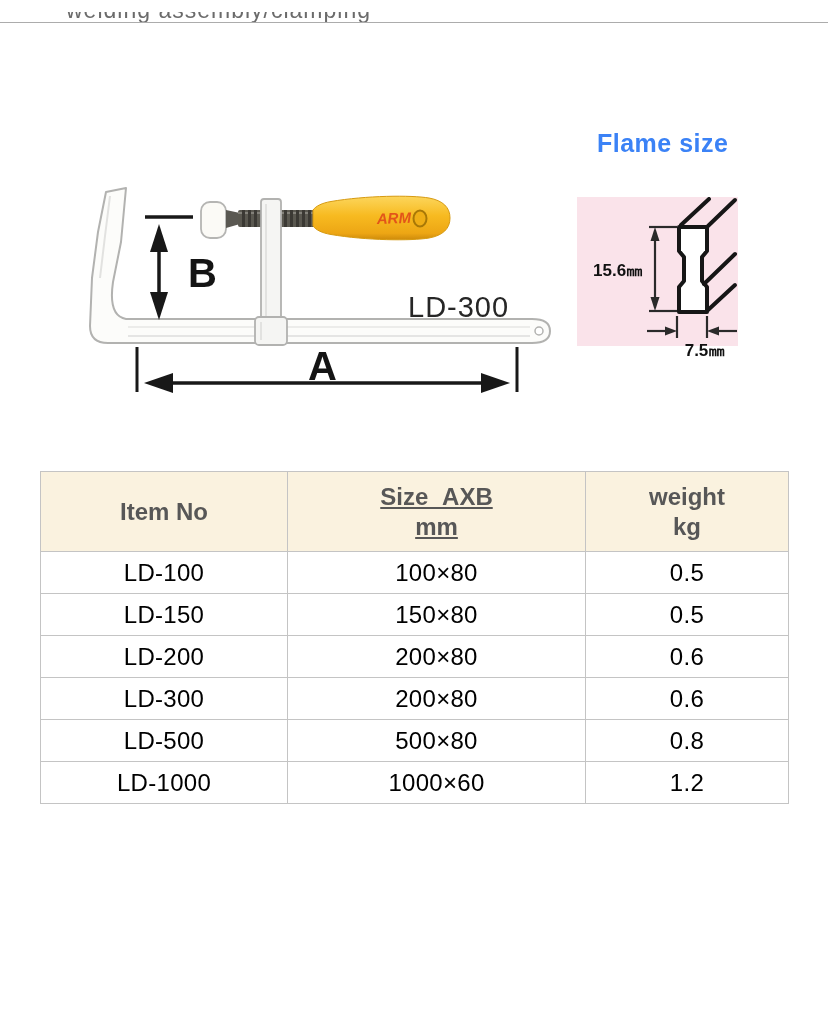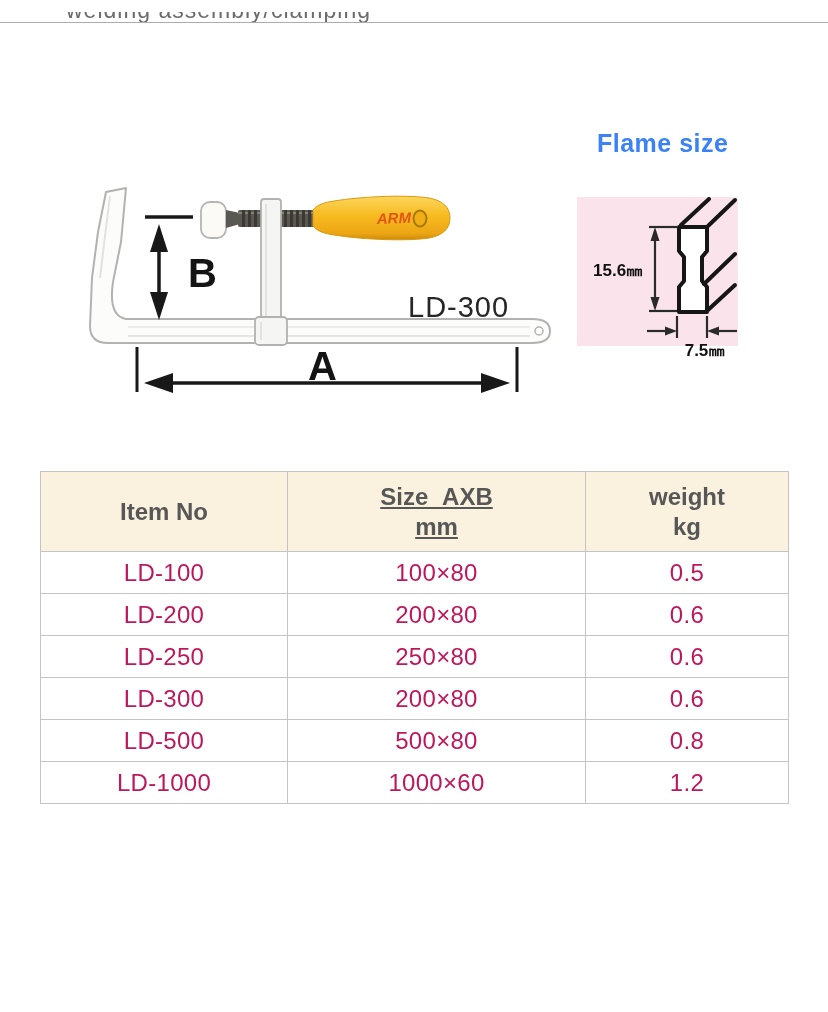--- a/index.html
+++ b/index.html
@@ -21,21 +21,21 @@
   
   .flame-title { position:absolute; left:597px; top:129px; font-size:25px; font-weight:600; color:#3b82f6; letter-spacing:0.5px; }
   .flame-box { position:absolute; left:577px; top:162px; width:161px; height:149px; background:#fae3ea;margin-top:35px; }
 
   
   .spec-table { position:absolute; left:40px; top:471px; width:748px; border-collapse:collapse; table-layout:fixed; }
   .spec-table col.c1 { width:247px; } .spec-table col.c2 { width:298px; } .spec-table col.c3 { width:203px; }
   .spec-table th, .spec-table td { border:1px solid #c4c4c4; text-align:center; vertical-align:middle; }
   .spec-table thead th { background:#faf2df; height:80px; font-size:24px; font-weight:bold; color:#575757; line-height:30px; }
   .spec-table thead th.gap { word-spacing:8px;text-decoration:underline; }
-  .spec-table tbody td { height:42px; font-size:24px; font-weight:normal; color:#be185d; background:#fff; letter-spacing:0.3px; }
+  .spec-table tbody td { height:42px; font-size:24px; font-weight:normal; color:#000000; background:#fff; letter-spacing:0.3px; }
 </style>
 </head>
 <body>
 
 <div id="screen">
 
   <div class="clipped-wrap">
     <span>welding assembly/clamping</span>
   </div>
   <div class="top-rule"></div>
@@ -160,27 +160,27 @@
         </th>
       </tr>
     </thead>
     <tbody>
       <tr>
         <td>LD-100</td>
         <td>100×80</td>
         <td>0.5</td>
       </tr>
       <tr>
+        <td>LD-150</td>
+        <td>150×80</td>
+        <td>0.5</td>
+      </tr>
+      <tr>
         <td>LD-200</td>
         <td>200×80</td>
-        <td>0.6</td>
-      </tr>
-      <tr>
-        <td>LD-250</td>
-        <td>250×80</td>
         <td>0.6</td>
       </tr>
       <tr>
         <td>LD-300</td>
         <td>200×80</td>
         <td>0.6</td>
       </tr>
       <tr>
         <td>LD-500</td>
         <td>500×80</td>

